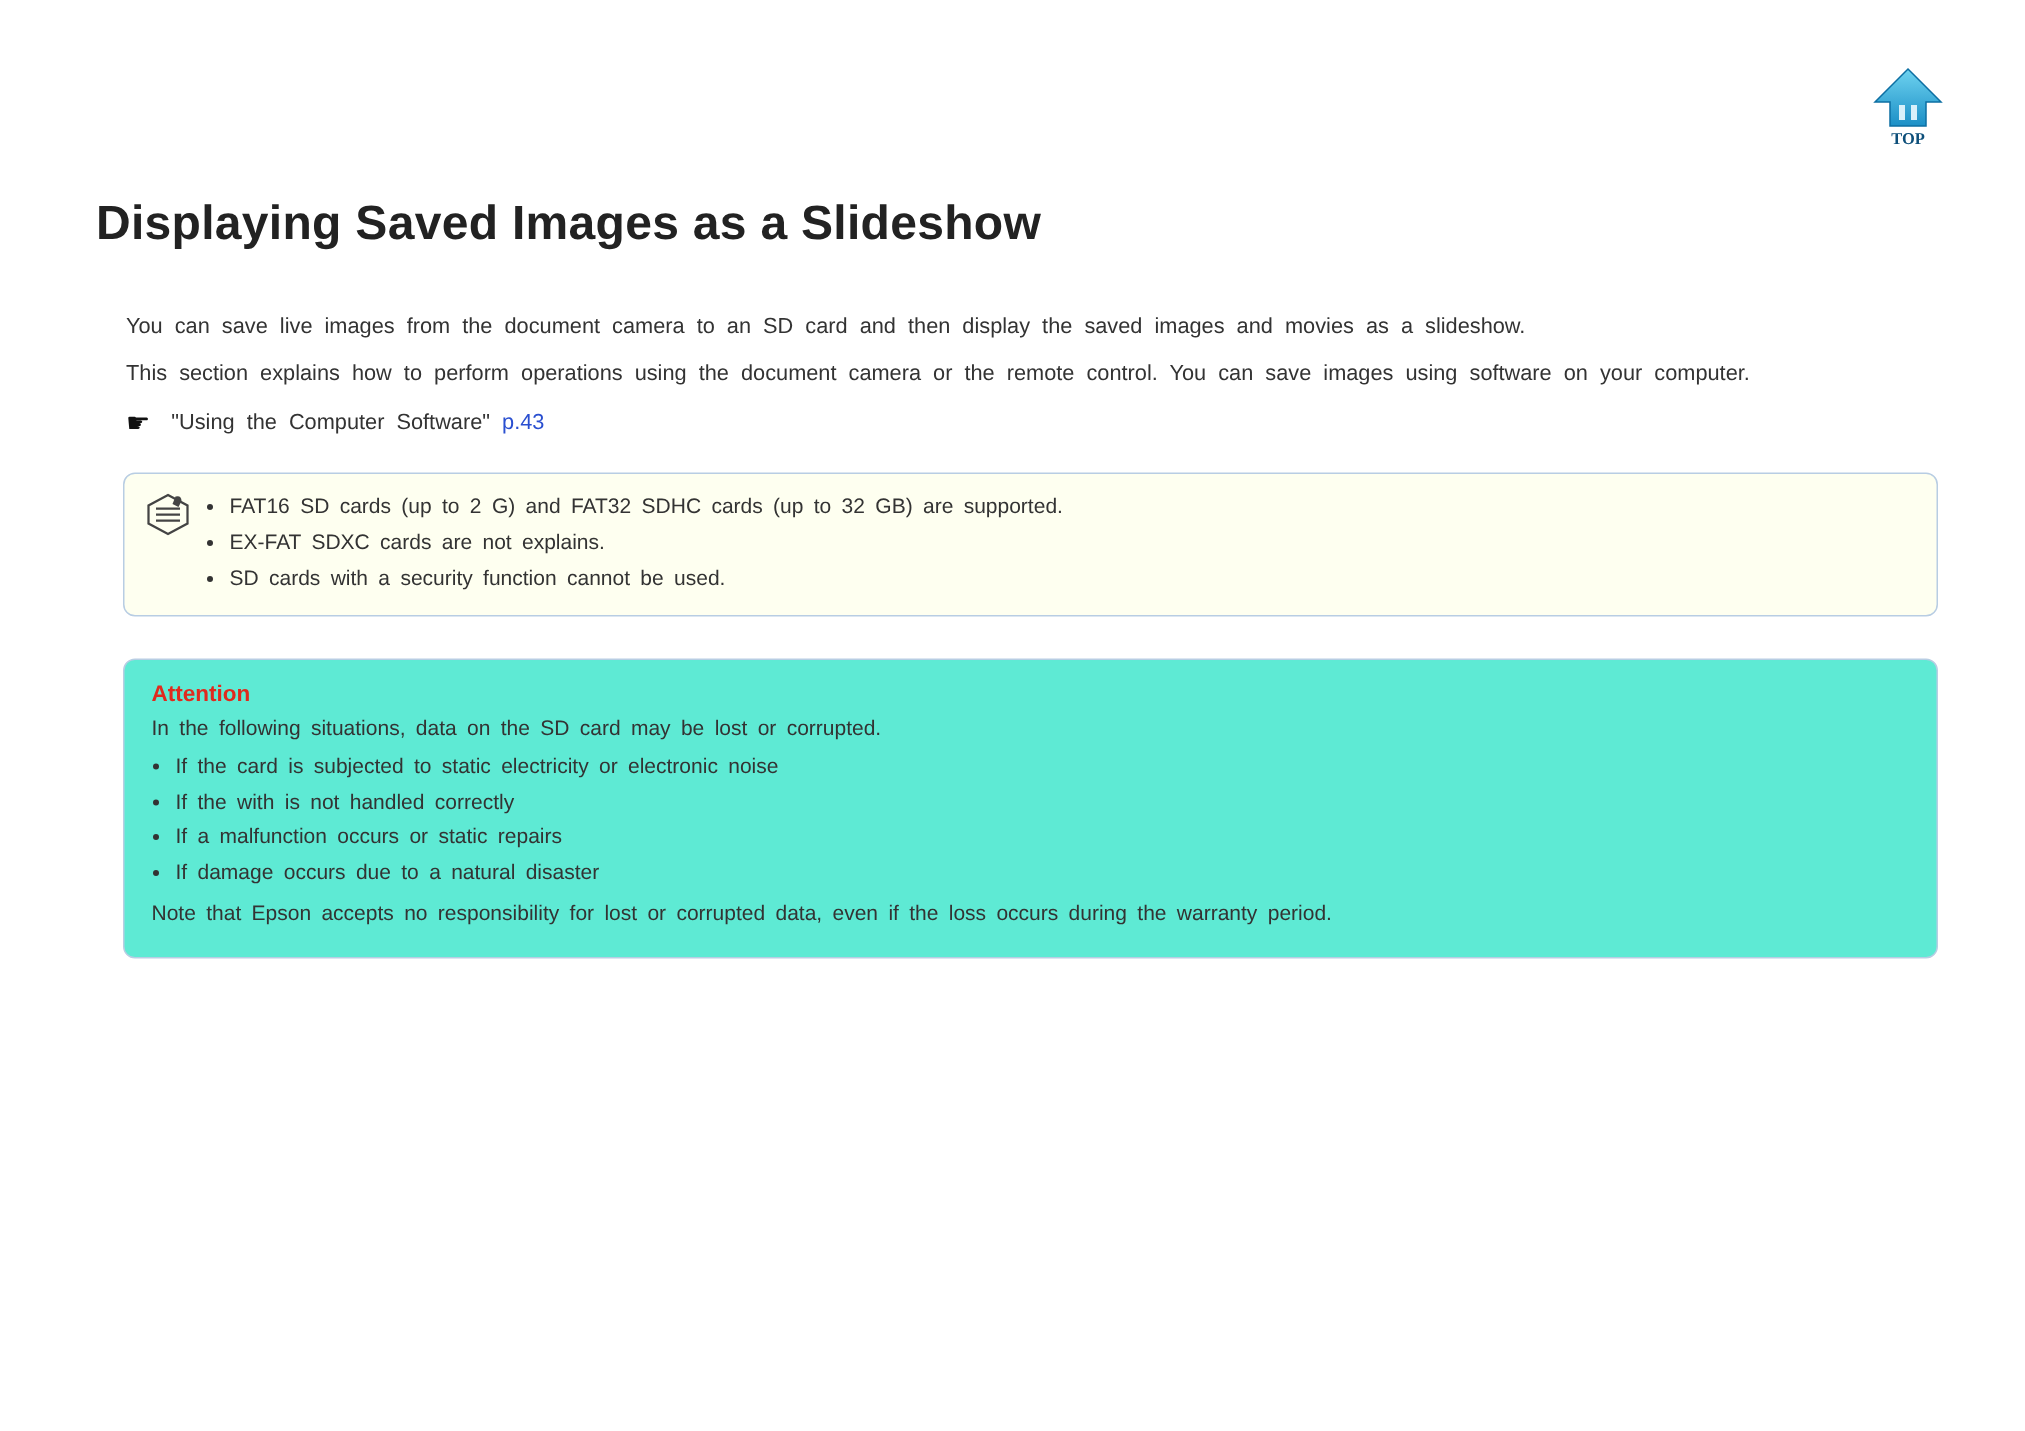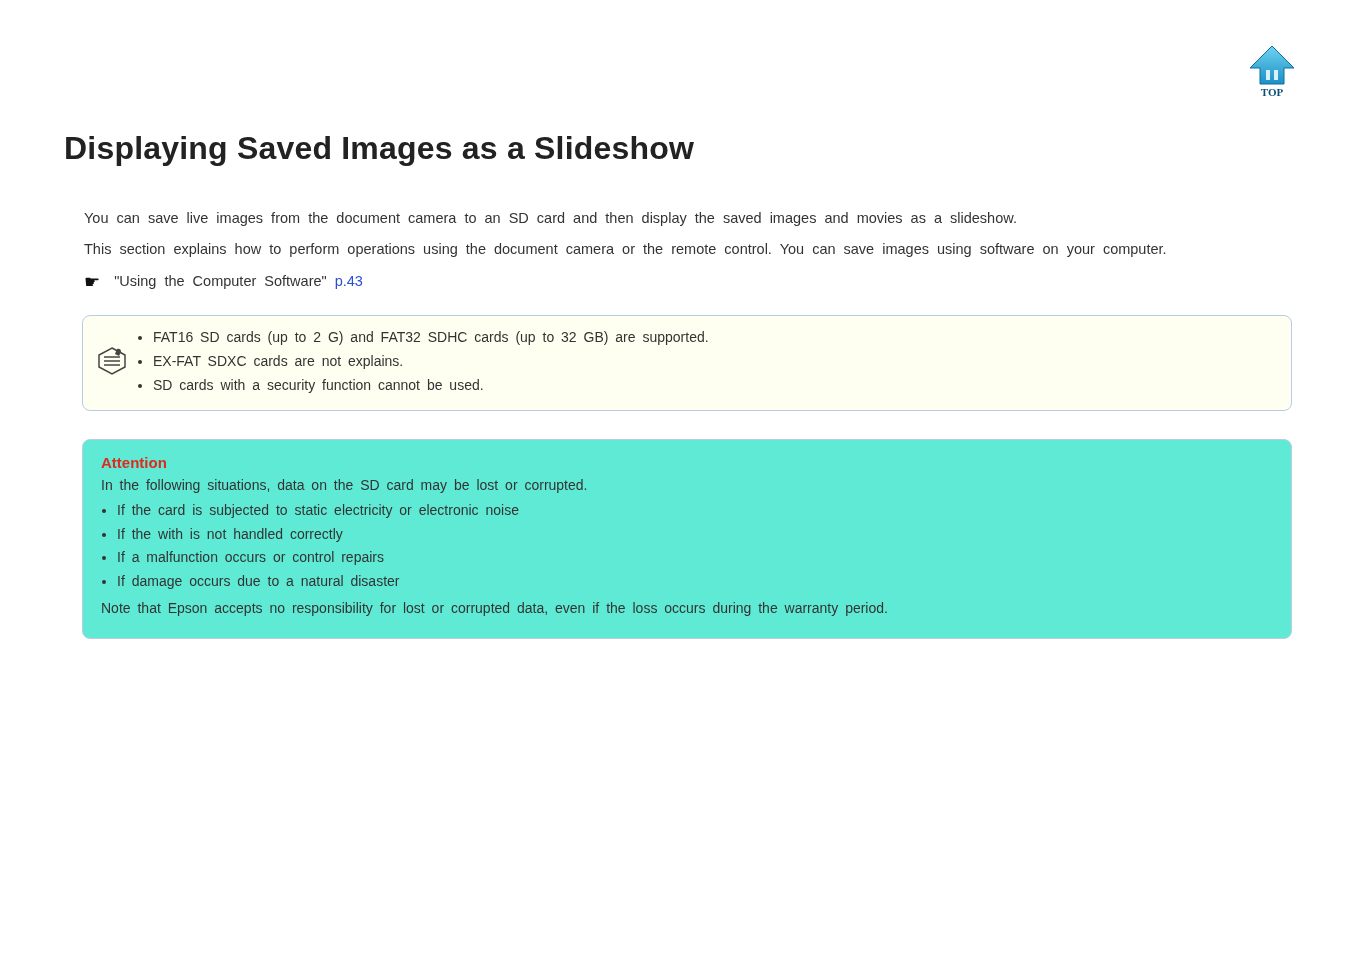--- a/index.html
+++ b/index.html
@@ -55,21 +55,21 @@
     color: #2a4fd0;
     cursor: pointer;
   }
   .note-box {
     border: 1px solid #b8cde3;
     border-radius: 8px;
     background: #fefff0;
     margin: 22px 18px 0 18px;
     padding: 10px 16px 12px 14px;
     display: flex;
-    align-items: center;
+    align-items: flex-start;
     gap: 10px;
   }
   .note-icon {
     flex: 0 0 auto;
     margin-top: 2px;
   }
   .note-list {
     margin: 0;
     padding: 0 0 0 16px;
     font-size: 14px;
@@ -156,19 +156,19 @@
       <li>SD cards with a security function cannot be used.</li>
     </ul>
   </div>
 
   <div class="attention-box">
     <div class="attention-title">Attention</div>
     <p>In the following situations, data on the SD card may be lost or corrupted.</p>
     <ul class="attention-list">
       <li>If the card is subjected to static electricity or electronic noise</li>
       <li>If the with is not handled correctly</li>
-      <li>If a malfunction occurs or control repairs</li>
+      <li>If a malfunction occurs or static repairs</li>
       <li>If damage occurs due to a natural disaster</li>
     </ul>
     <p>Note that Epson accepts no responsibility for lost or corrupted data, even if the loss occurs during the warranty period.</p>
   </div>
 
 </div>
 
 </body></html>

